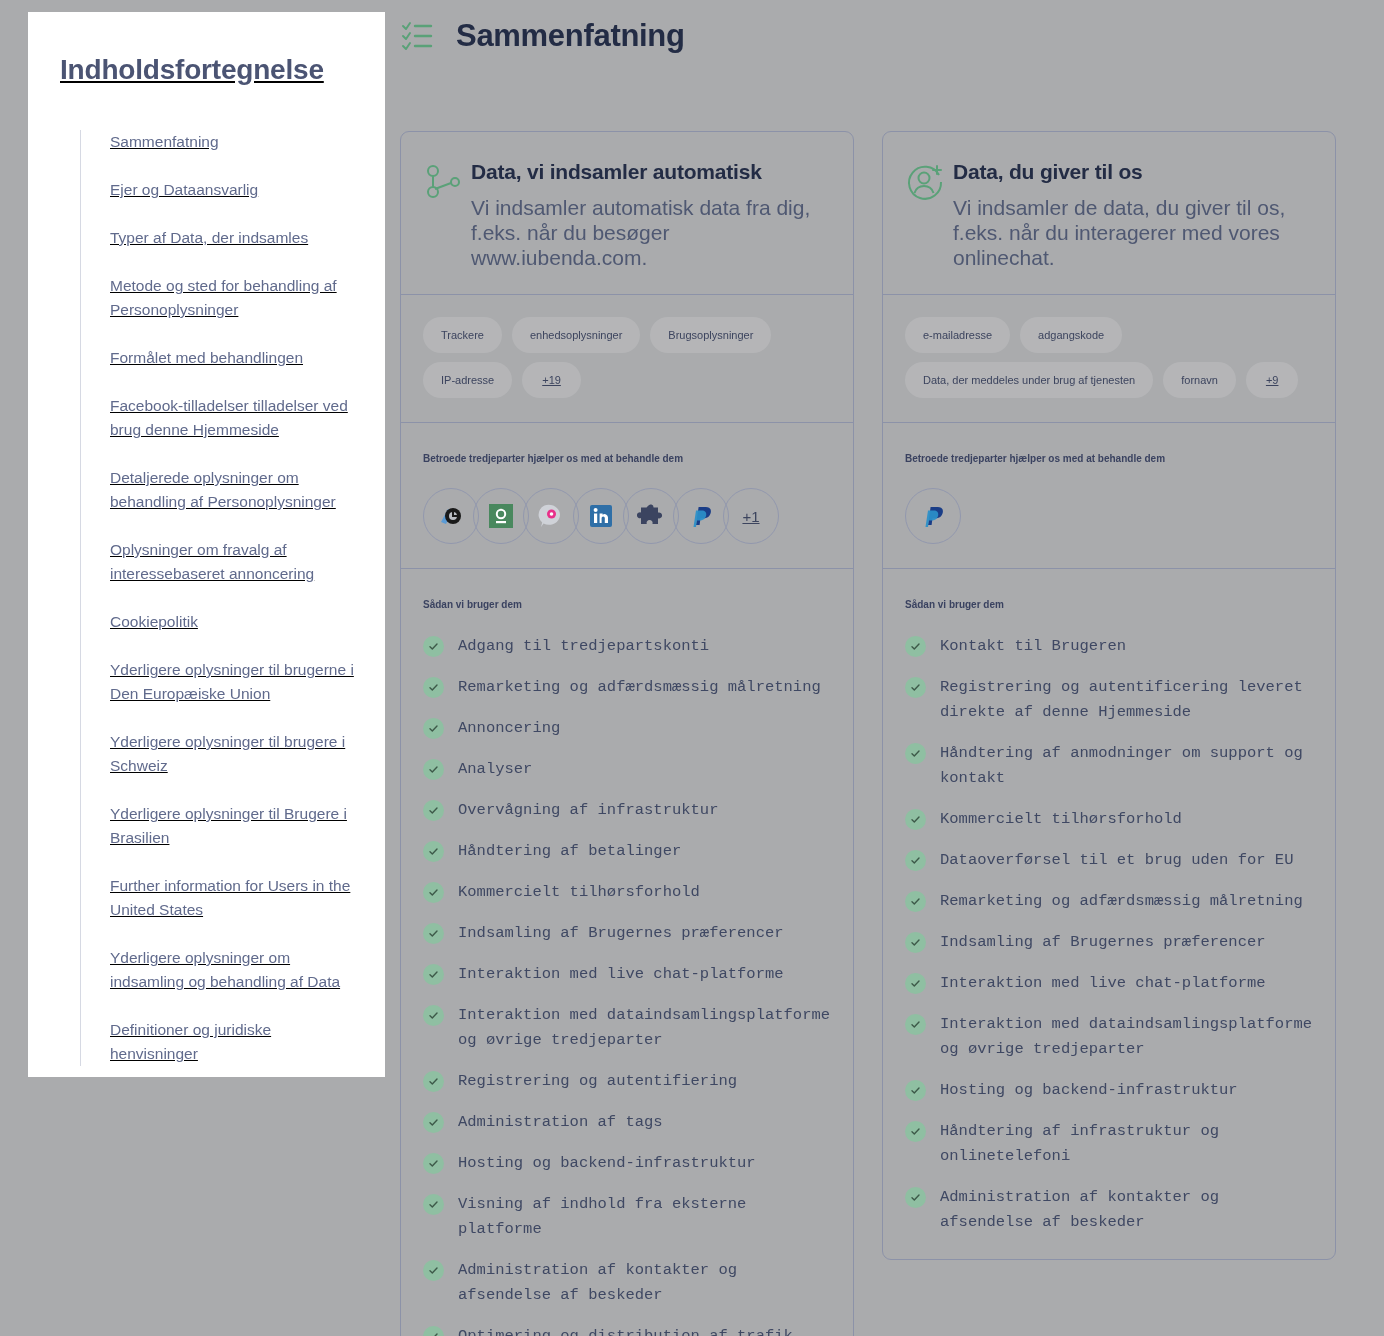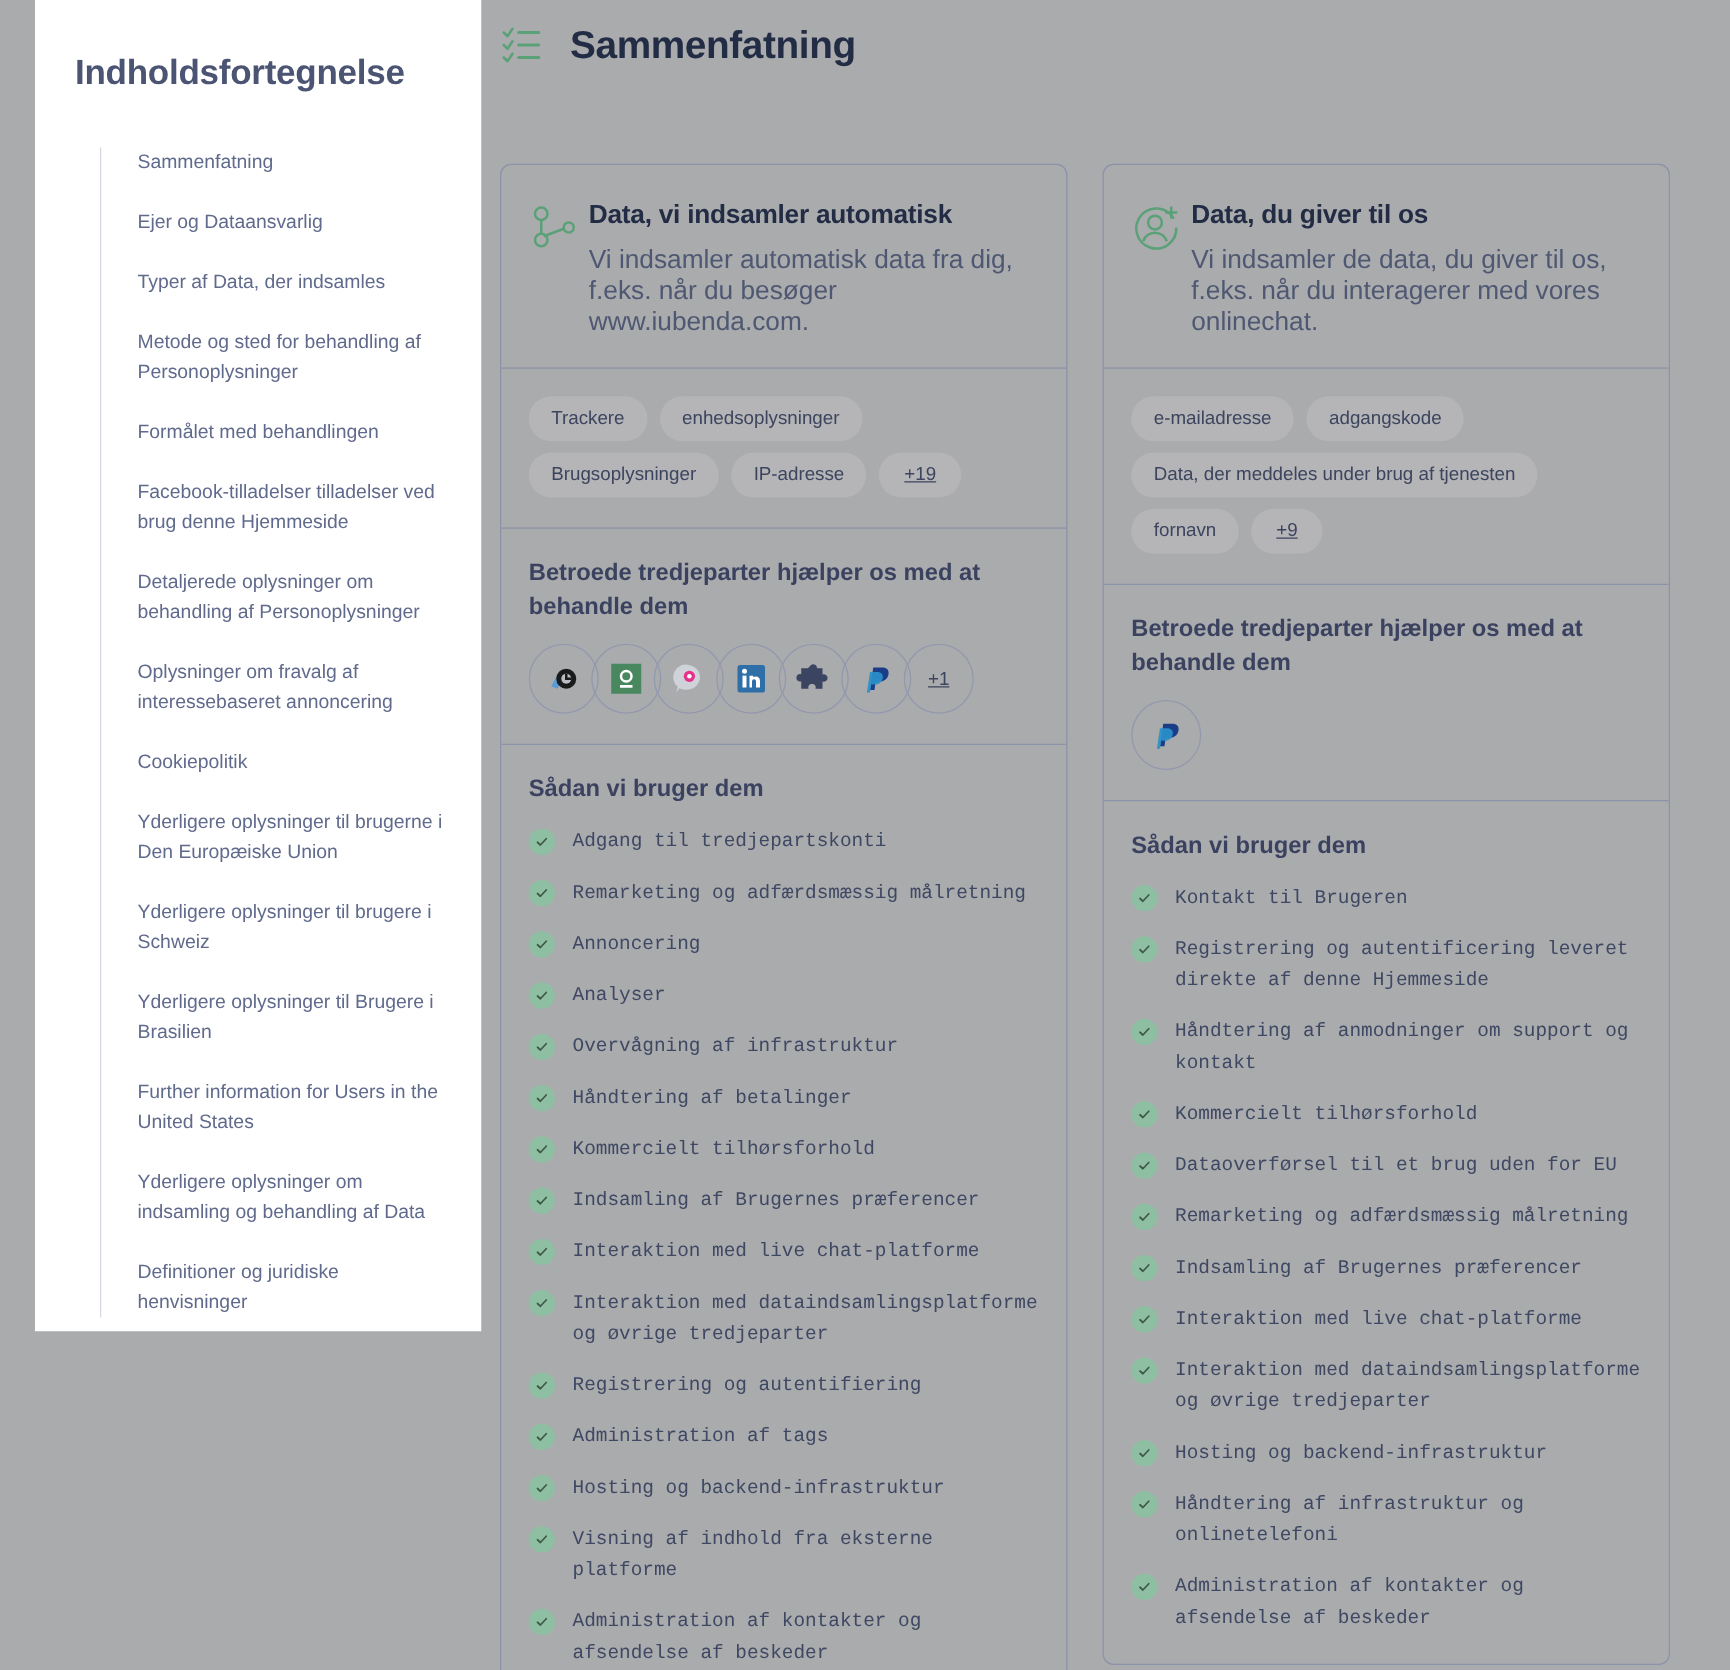--- a/index.html
+++ b/index.html
@@ -16,25 +16,26 @@
     position: relative;
     width: 1384px;
     height: 1336px;
     background: #aaabad;
   }
 
   
   .toc-panel {
     position: absolute;
     left: 28px;
-    top: 0;
+    top: 12px;
     width: 357px;
     height: 1065px;
     background: #ffffff;
     padding: 26px 0 0 0;
+    text-decoration: underline;
   }
   .toc-title {
     font-size: 28px;
     font-weight: bold;
     color: #4b5473;
     letter-spacing: -0.2px;
     padding: 0 32px;
     margin-top: 16px;
   }
   .toc-list {
@@ -119,29 +120,29 @@
 
   .chips {
     display: flex;
     flex-wrap: wrap;
     gap: 9px 10px;
   }
   .chip {
     background: rgba(255,255,255,0.13);
     border-radius: 18px;
     padding: 8px 18px;
-    font-size: 15px;
+    font-size: 11px;
     line-height: 20px;
     color: #3c445e;
     cursor: pointer;
   }
   .chip.more { text-decoration: underline; padding: 8px 20px; }
 
   .section-heading {
-    font-size: 19px;
+    font-size: 10px;
     font-weight: bold;
     line-height: 27px;
     color: #3a4260;
     margin-bottom: 16px;
   }
 
   .logo-row { display: flex; align-items: center; }
   .logo-bubble {
     width: 56px; height: 56px;
     border-radius: 50%;

